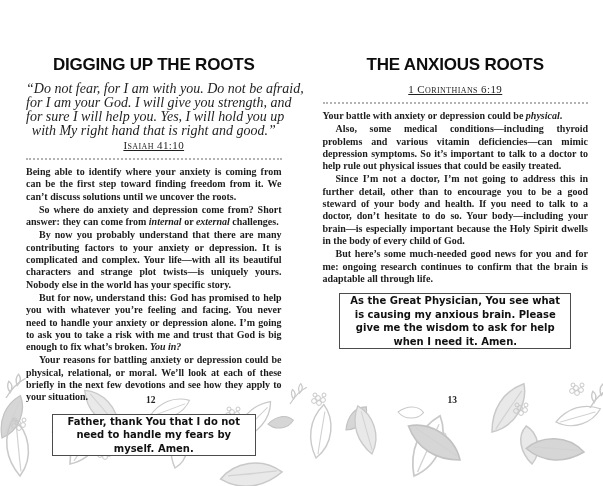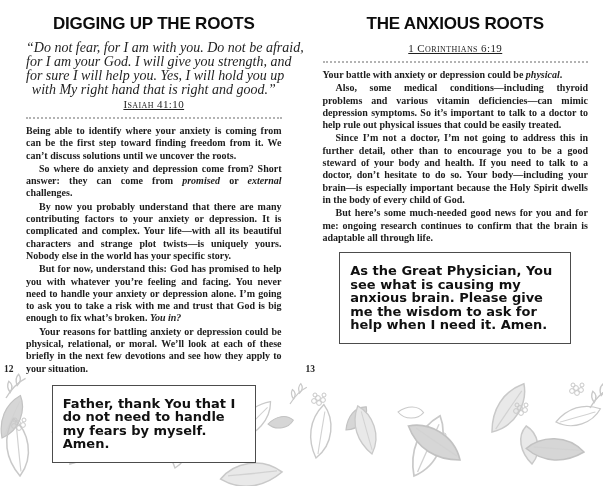--- a/index.html
+++ b/index.html
@@ -2,21 +2,21 @@
 <html><head>
 <meta charset="utf-8">
 <style>
   html,body{margin:0;padding:0;background:#888;}
   .spread{
     width:603px;height:486px;position:relative;overflow:hidden;
     background:#ffffff;color:#1c1c1c;margin:0 auto;
     font-family:"Liberation Serif", serif;
     display:flex;
   }
-  .page{width:301.5px;height:384px;position:relative;box-sizing:border-box;}
+  .page{width:301.5px;height:384px;position:relative;box-sizing:border-box;margin-top:41px;}
   .page-inner{position:relative;z-index:2;}
   .page-left  .page-inner{padding:14px 20px 0 26px;}
   .page-right .page-inner{padding:14px 15px 0 21px;}
 
   .title{
     font-family:"Liberation Sans", sans-serif;font-weight:bold;
     font-size:17px;letter-spacing:-0.2px;text-align:center;
     margin:0 0 7px 0;color:#0d0d0d;white-space:nowrap;
   }
   .quote{
@@ -35,29 +35,29 @@
     margin:0 0 1px 0;text-align:justify;font-size:10px;line-height:12.3px;
     color:#1c1c1c;
     font-weight:bold;
   }
   .bodytext p.indent{text-indent:13px;}
   .bodytext em{font-style:italic;}
 
   .prayer{
     position:relative;z-index:2;background:#fff;
     border:1px solid #4c4c4c;margin:10px auto 0 auto;
-    font-family:"DejaVu Sans", sans-serif;font-weight:bold;
-    font-size:13px;line-height:13.5px;color:#111;
-    padding:11px 10px;box-sizing:border-box;
+    text-align:center;font-family:"DejaVu Sans", sans-serif;font-weight:bold;
+    font-size:10px;line-height:13.5px;color:#111;
+    padding:0 10px;box-sizing:border-box;
   }
   .prayer-left{width:204px;}
   .prayer-right{width:232px;margin-top:8px;}
 
   .pagenum{
-    position:absolute;bottom:10px;left:0;right:0;z-index:3;
+    position:absolute;bottom:20px;left:0;right:0;text-align:center;z-index:3;
     font-family:"Liberation Serif", serif;font-weight:bold;font-size:9.5px;color:#222;
   }
   .pagenum span{background:#ffffff;padding:0 4px;border-radius:5px;}
 
   .floral{position:absolute;left:0;bottom:0;z-index:1;pointer-events:none;}
   .floral .ln{fill:none;stroke:#c9c9c9;stroke-width:1;}
   .floral .fl{fill:#e9e9e9;stroke:#c9c9c9;stroke-width:1;}
   .floral .fd{fill:#d6d6d6;stroke:#c2c2c2;stroke-width:1;}
   .floral .vn{fill:none;stroke:#d2d2d2;stroke-width:0.8;}
 </style>
@@ -67,21 +67,21 @@
 <div class="spread">
 
   <div class="page page-left">
     <div class="page-inner">
       <h1 class="title">DIGGING UP THE ROOTS</h1>
       <p class="quote">“Do not fear, for I am with you. Do not be afraid,<br>for I am your God. I will give you strength, and<br>for sure I will help you. Yes, I will hold you up<br>with My right hand that is right and good.”</p>
       <p class="ref">Isaiah 41:10</p>
       <hr class="divider">
       <div class="bodytext">
           <p class="">Being able to identify where your anxiety is coming from can be the first step toward finding freedom from it. We can’t discuss solutions until we uncover the roots.</p>
-          <p class="indent">So where do anxiety and depression come from? Short answer: they can come from <em>promised</em> or <em>external</em> challenges.</p>
+          <p class="indent">So where do anxiety and depression come from? Short answer: they can come from <em>internal</em> or <em>external</em> challenges.</p>
           <p class="indent">By now you probably understand that there are many contributing factors to your anxiety or depression. It is complicated and complex. Your life—with all its beautiful characters and strange plot twists—is uniquely yours. Nobody else in the world has your specific story.</p>
           <p class="indent">But for now, understand this: God has promised to help you with whatever you’re feeling and facing. You never need to handle your anxiety or depression alone. I’m going to ask you to take a risk with me and trust that God is big enough to fix what’s broken. <em>You in?</em></p>
           <p class="indent">Your reasons for battling anxiety or depression could be physical, relational, or moral. We’ll look at each of these briefly in the next few devotions and see how they apply to your situation.</p>
         </div>
       <div class="prayer prayer-left">
         <span>Father, thank You that I do not need to handle my fears by myself. Amen.</span>
       </div>
     </div>
     <div class="pagenum">
       <span>12</span>

